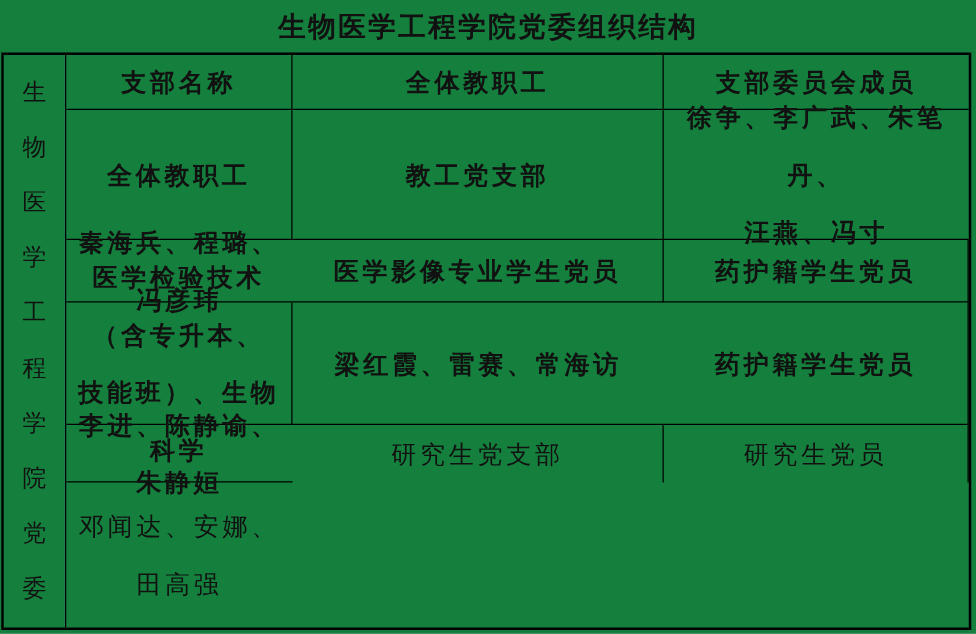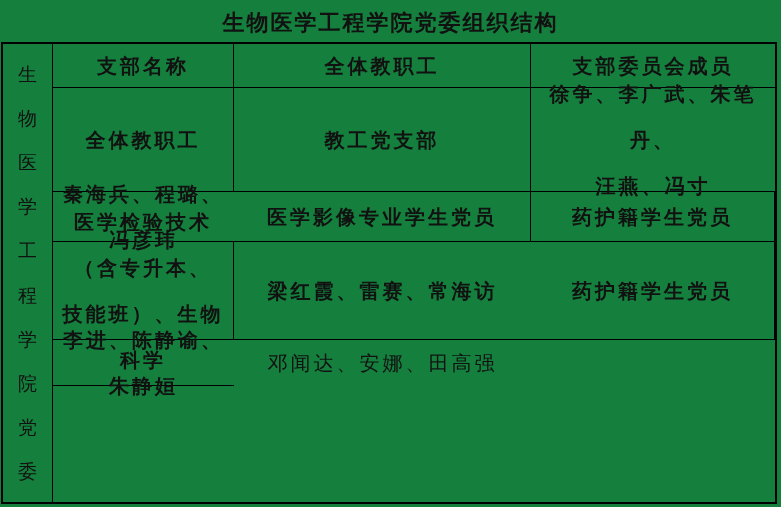--- a/index.html
+++ b/index.html
@@ -104,16 +104,18 @@
     <div class="cell br bb">医学影像专业学生党员</div>
 
     <div class="cell br bb">药护籍学生党员</div>
     <div class="cell br bb">医学检验技术（含专升本、
 技能班）、生物科学</div>
     <div class="cell bb">梁红霞、雷赛、常海访</div>
 
     <div class="cell br bb">药护籍学生党员</div>
     <div class="cell bb">李进、陈静谕、朱静姮</div>
 
+    <div class="cell br">研究生党支部</div>
+    <div class="cell br">研究生党员</div>
     <div class="cell">邓闻达、安娜、田高强</div>
 
   </div>
 </div>
 
 </body></html>

